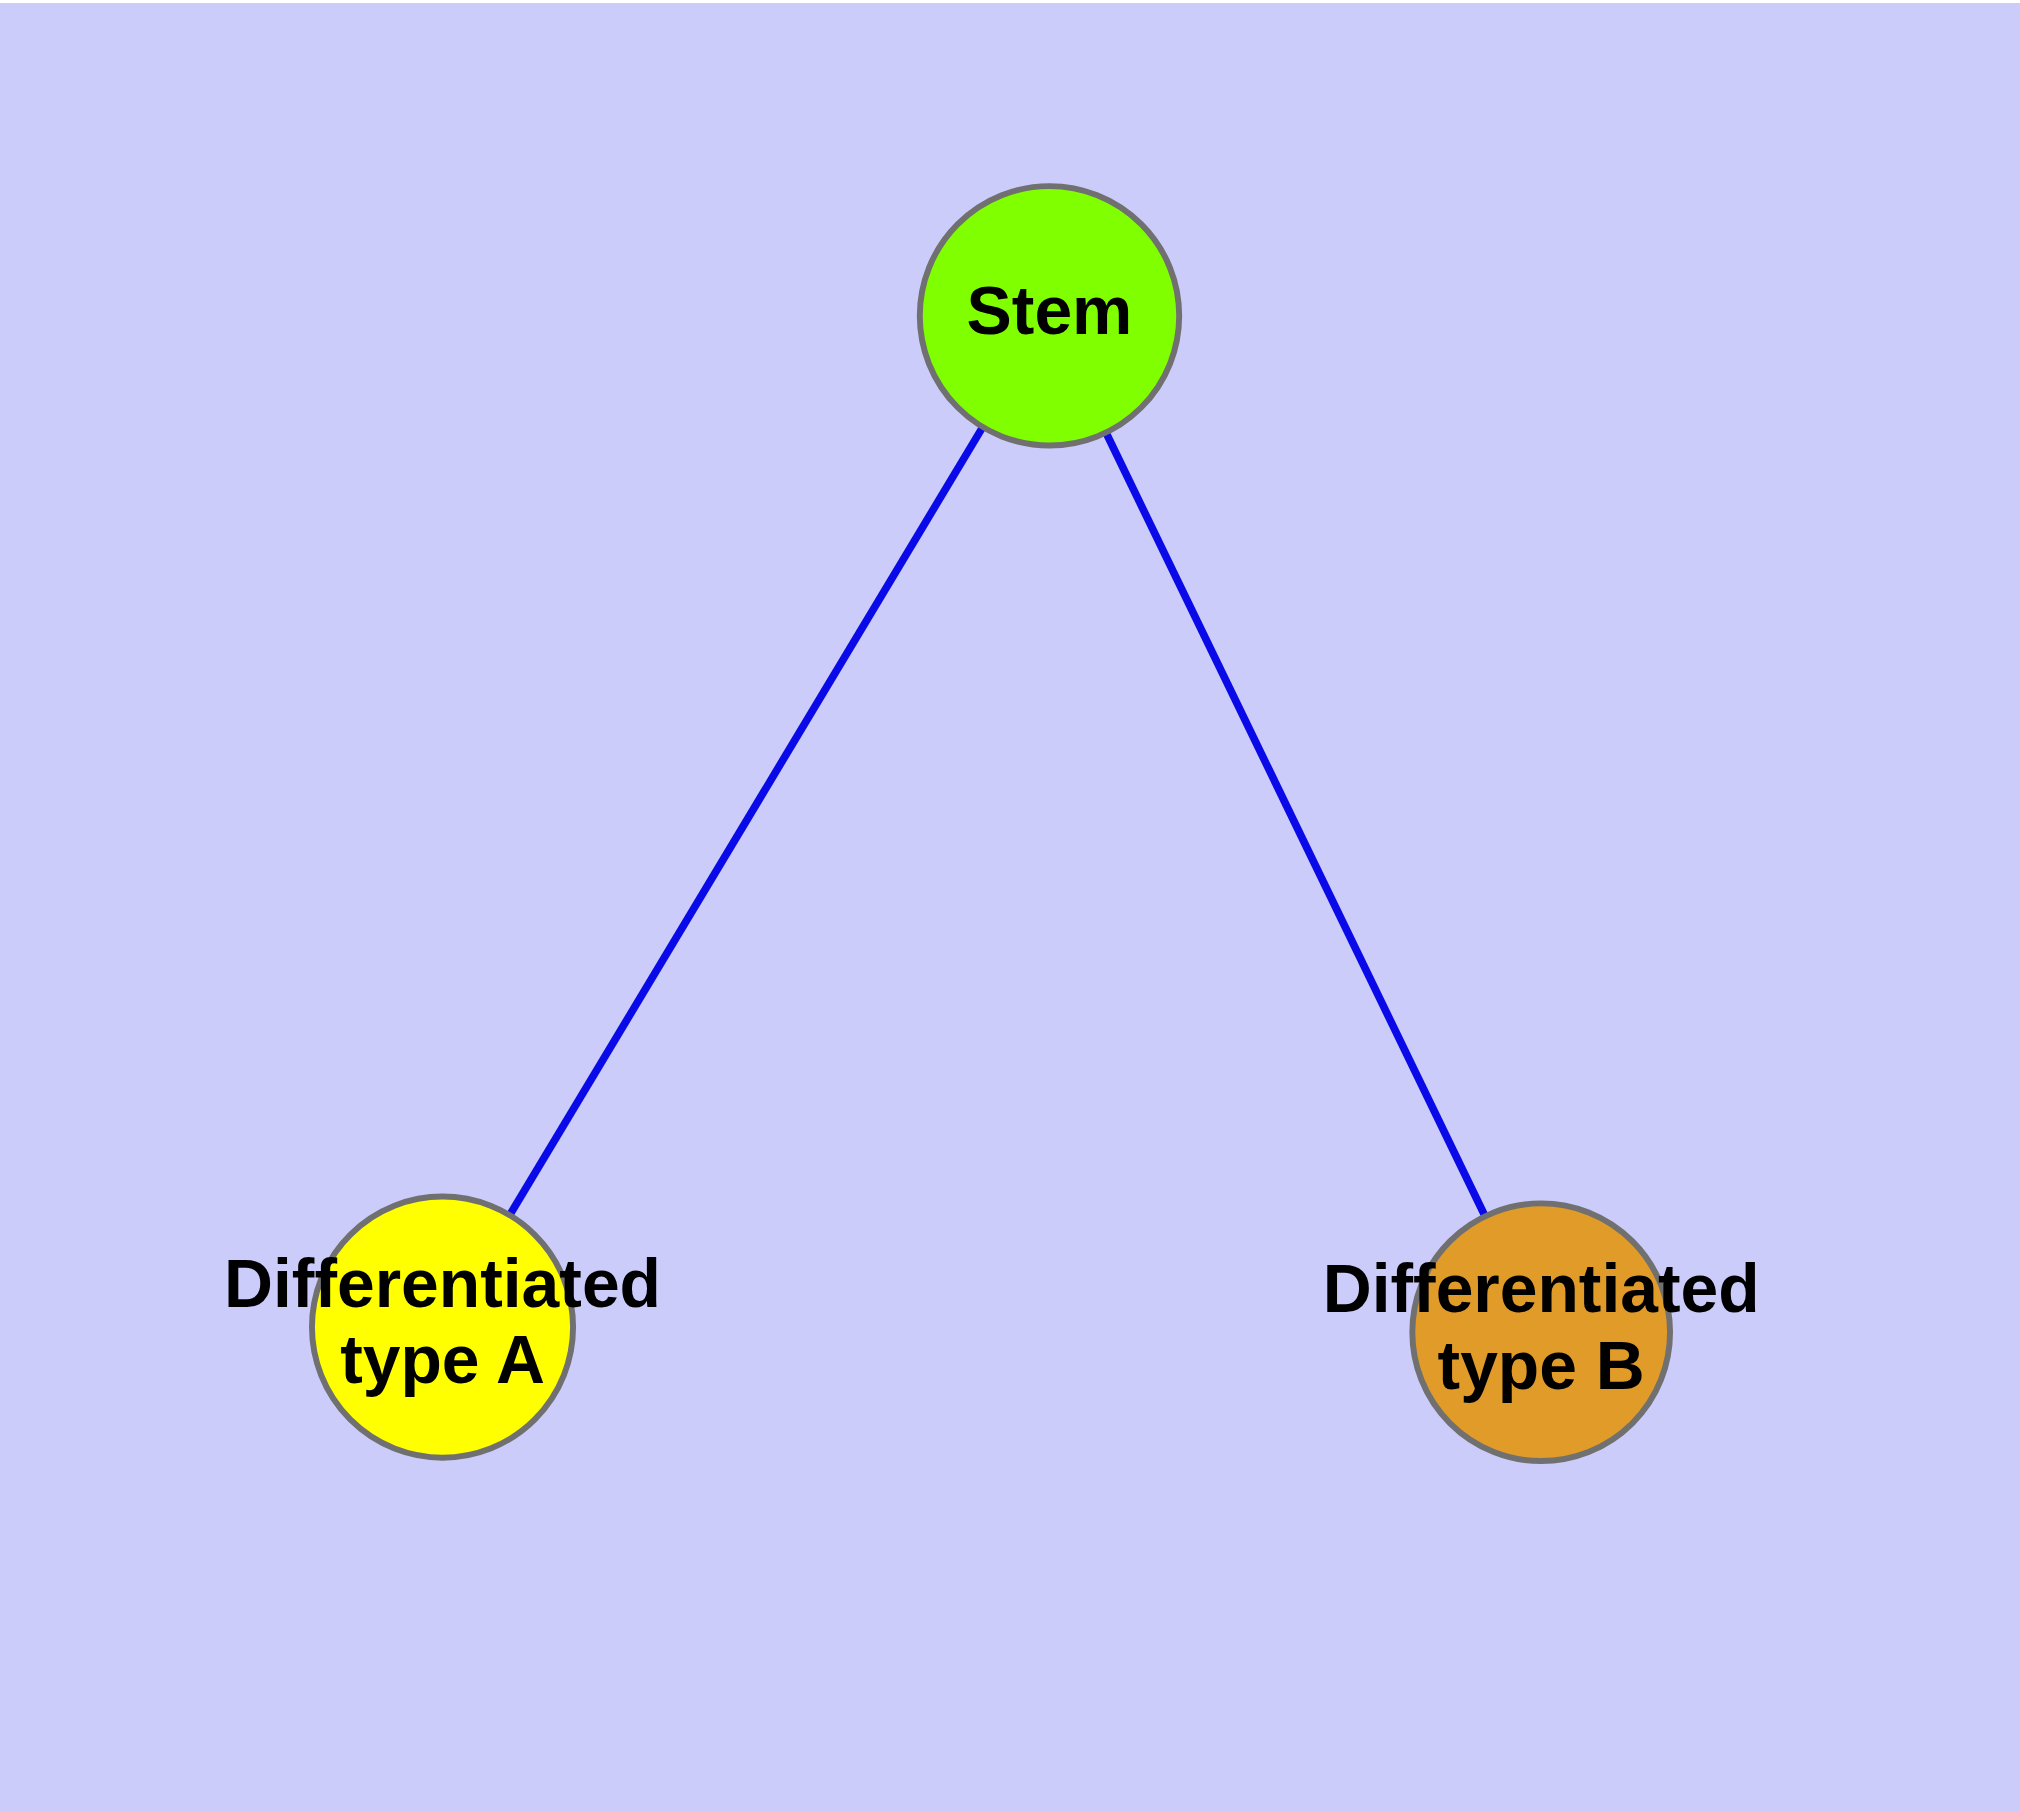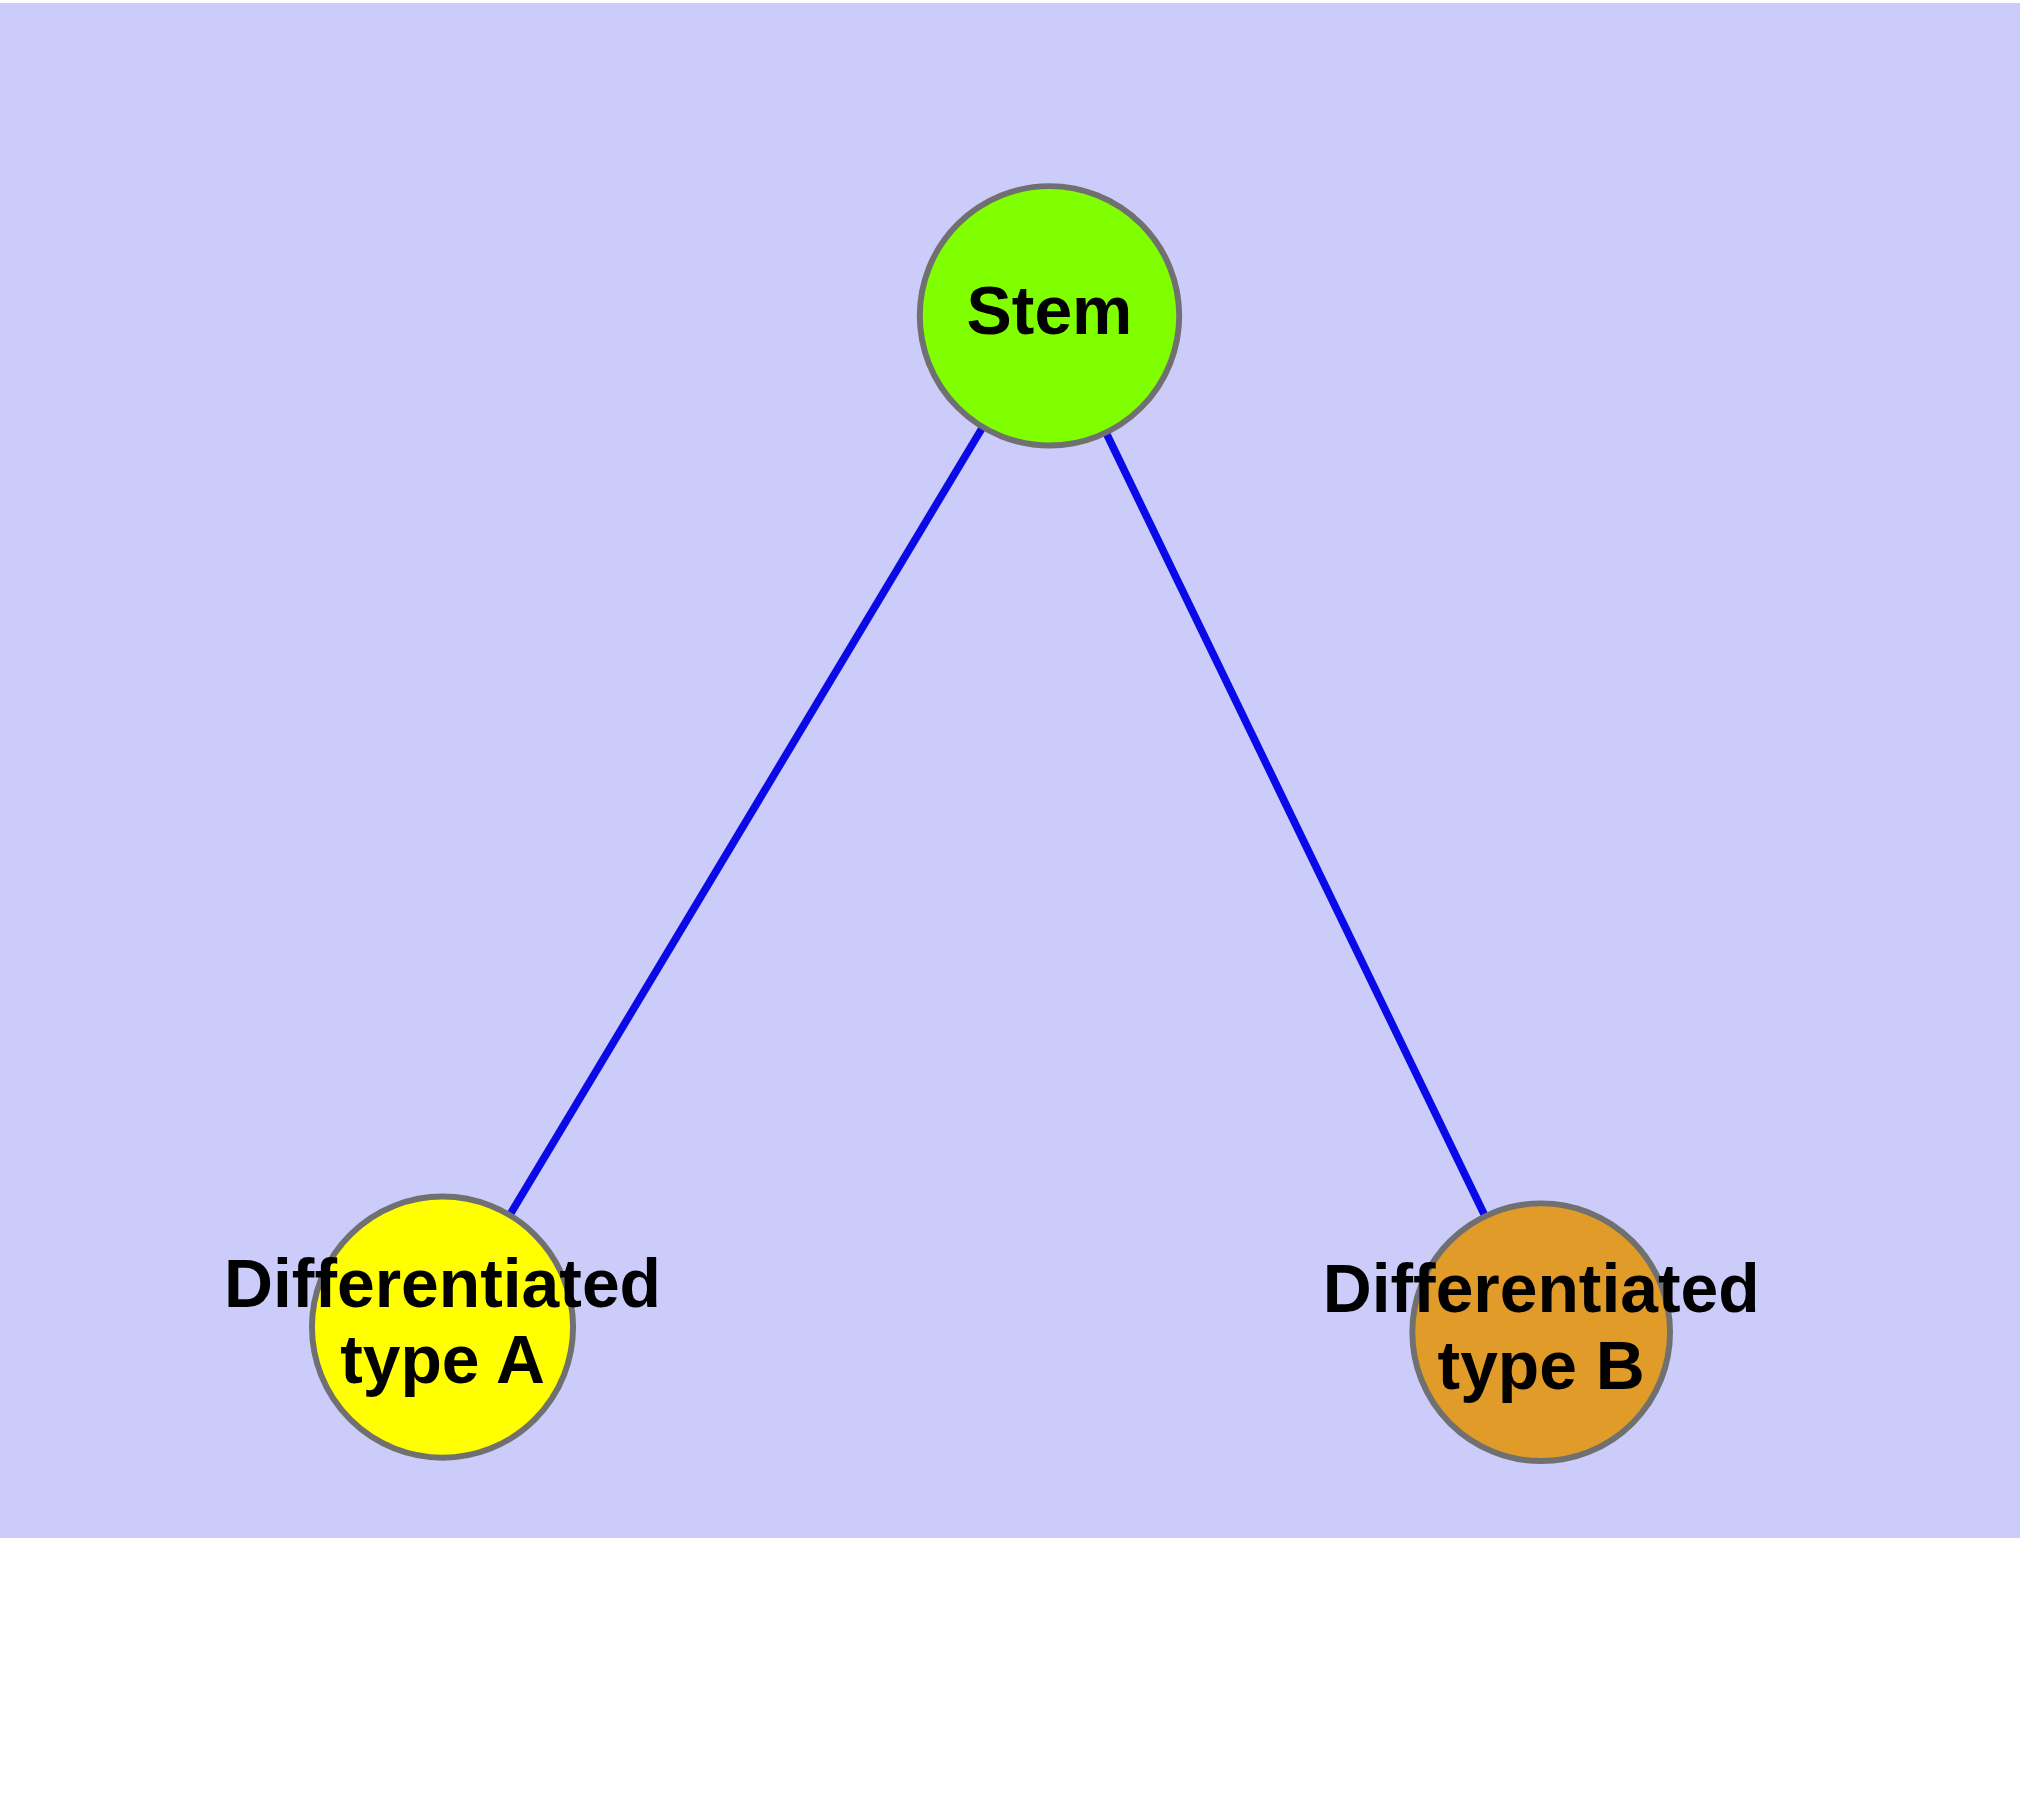--- a/index.html
+++ b/index.html
@@ -48,21 +48,21 @@
     font-weight: bold;
     font-size: 80px;
     text-anchor: middle;
     dominant-baseline: middle;
   }
   .node-label tspan { text-anchor: middle; }
 </style>
 </head>
 <body>
 
-<div id="canvas" style="width: 2021px; height: 1538px;">
+<div id="canvas" style="width: 2021px; height: 1812px;">
   <div id="plot-area" style="background: rgb(204, 204, 250);">
     <svg id="graph-svg" viewBox="0 0 2384 2134" preserveAspectRatio="none">
 
       <g>
         <line class="edge-line" x1="1161.324384663602" y1="496.756995944585" x2="599.1902167816088" y2="1433.385574552431" stroke="#0a0ae8" stroke-width="9"></line>
         <line class="edge-line" x1="1302.8839575998365" y1="503.1308020038" x2="1753.551505202847" y2="1434.7694047210578" stroke="#0a0ae8" stroke-width="9"></line>
       </g>
 
       <g>
         <g>

